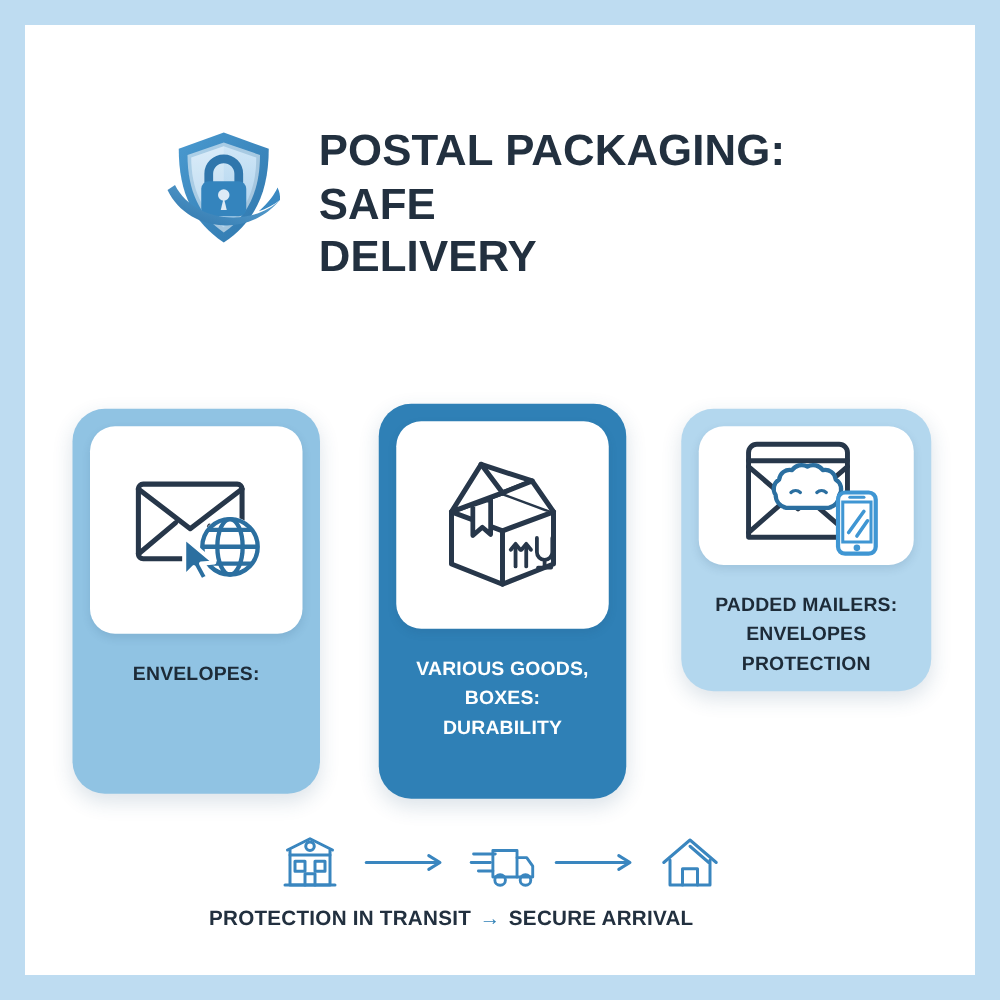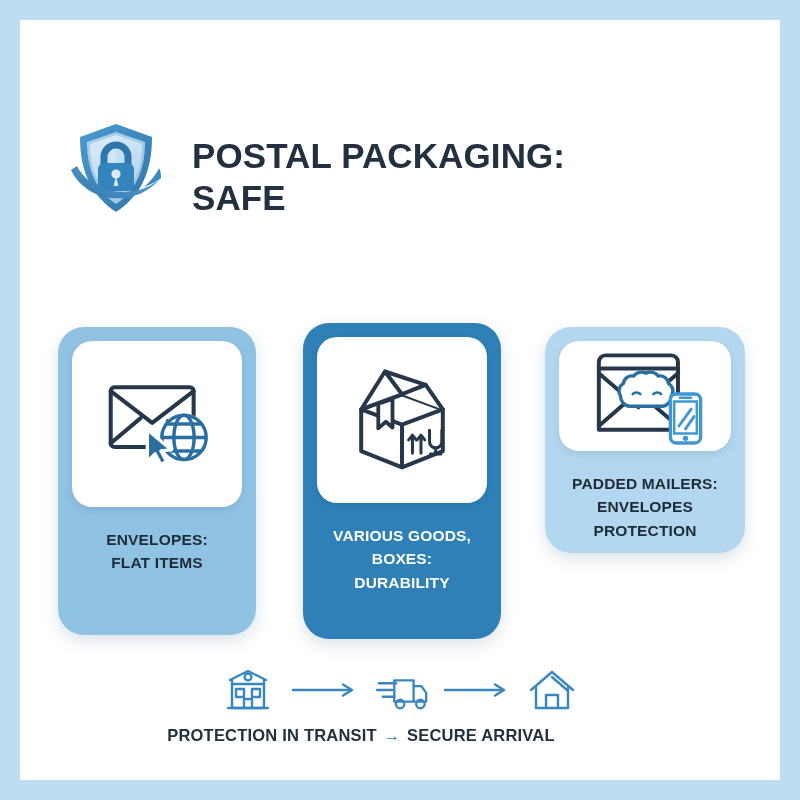--- a/index.html
+++ b/index.html
@@ -24,22 +24,22 @@
   }
 
   
   #header {
     position: absolute;
     left: 0;
     top: 70px;
     width: 760px;
     height: 130px;
     display: flex;
-    align-items: flex-end;
-    padding-left: 44px;
+    align-items: flex-start;
+    padding-left: 107px;
     box-sizing: border-box;
   }
   #logo-wrap {
     width: 104px;
     height: 104px;
     flex: 0 0 104px;
     margin-top: 8px;
   }
   #title {
     margin-left: 24px;
@@ -176,20 +176,21 @@
         <rect x="34" y="47" width="36" height="28" rx="6" fill="#3484bd"></rect>
         <circle cx="52" cy="58" r="4.6" fill="#dceaf6"></circle>
         <path d="M52 60 L49.6 70 L54.4 70 Z" fill="#dceaf6"></path>
         <path d="M7 54 C22 86 70 94 97 62 C74 84 28 80 13 50 Z" fill="url(#swoosh)"></path>
         <path d="M97 62 C92 66 86 69 80 71 C88 64 93 57 95 52 C96.5 55 97.3 58.5 97 62 Z" fill="#3a89c2"></path>
       </svg>
     </div>
 
     <div id="title">
       <div>POSTAL PACKAGING: SAFE</div>
+      <div>DELIVERY</div>
     </div>
   </div>
 
   <div id="cards">
 
     <div class="card c1">
       <div class="tile">
         <span>
           <svg viewBox="0 0 130 112" width="126" height="108">
             <g fill="none" stroke="#27374a" stroke-width="4.2" stroke-linejoin="round" stroke-linecap="round">
@@ -205,21 +206,20 @@
               <path d="M70 72 L116 72"></path>
               <path d="M74.5 58 L111.5 58"></path>
               <path d="M74.5 86 L111.5 86"></path>
             </g>
             <path d="M55 64 L55 97 L63 89 L69 100 L75 97 L69 86 L80 85 Z" fill="#2b6fa0" stroke="#ffffff" stroke-width="3.4" stroke-linejoin="round"></path>
           </svg>
         </span>
       </div>
       <div class="card-label">
         <div>ENVELOPES:</div>
-        <div>FLAT ITEMS</div>
       </div>
     </div>
 
     <div class="card c2">
       <div class="tile">
         <span>
           <svg viewBox="0 0 130 118" width="124" height="112">
             <g fill="#ffffff" stroke="#27374a" stroke-width="4.2" stroke-linejoin="round" stroke-linecap="round">
               <path d="M65 34 L22 50 L22 94 L65 111 L108 94 L108 50 Z"></path>
               <path d="M22 50 L65 66 L108 50"></path>

